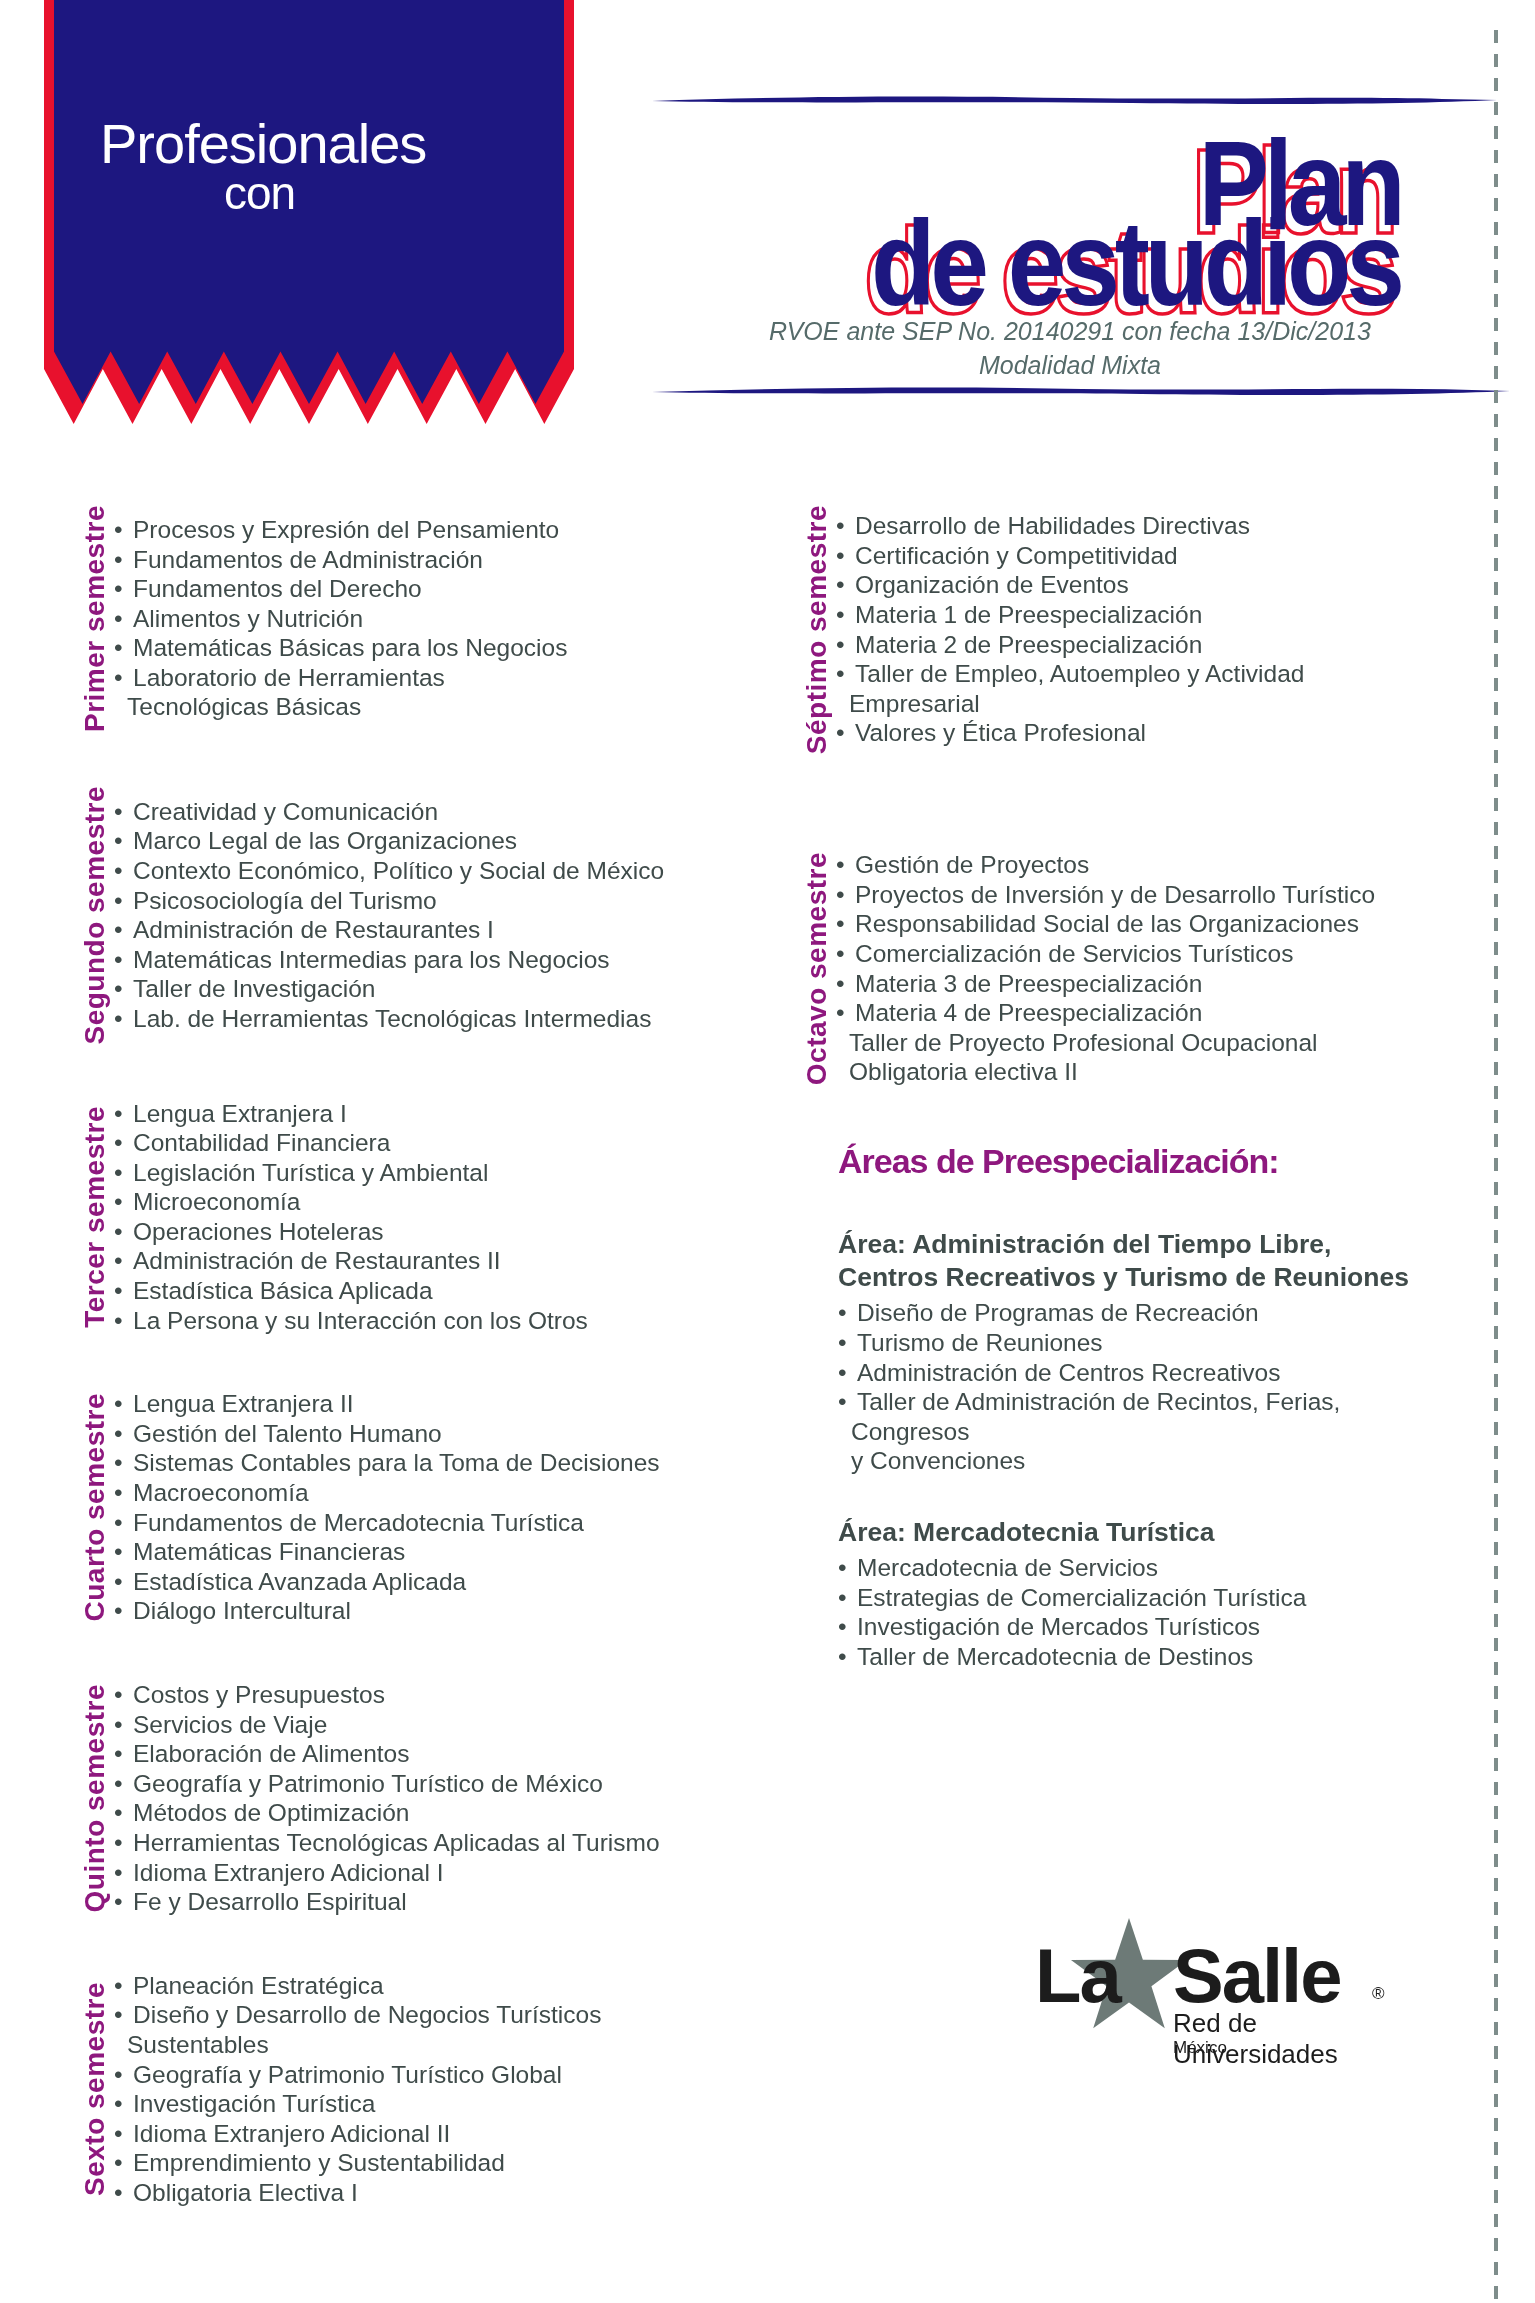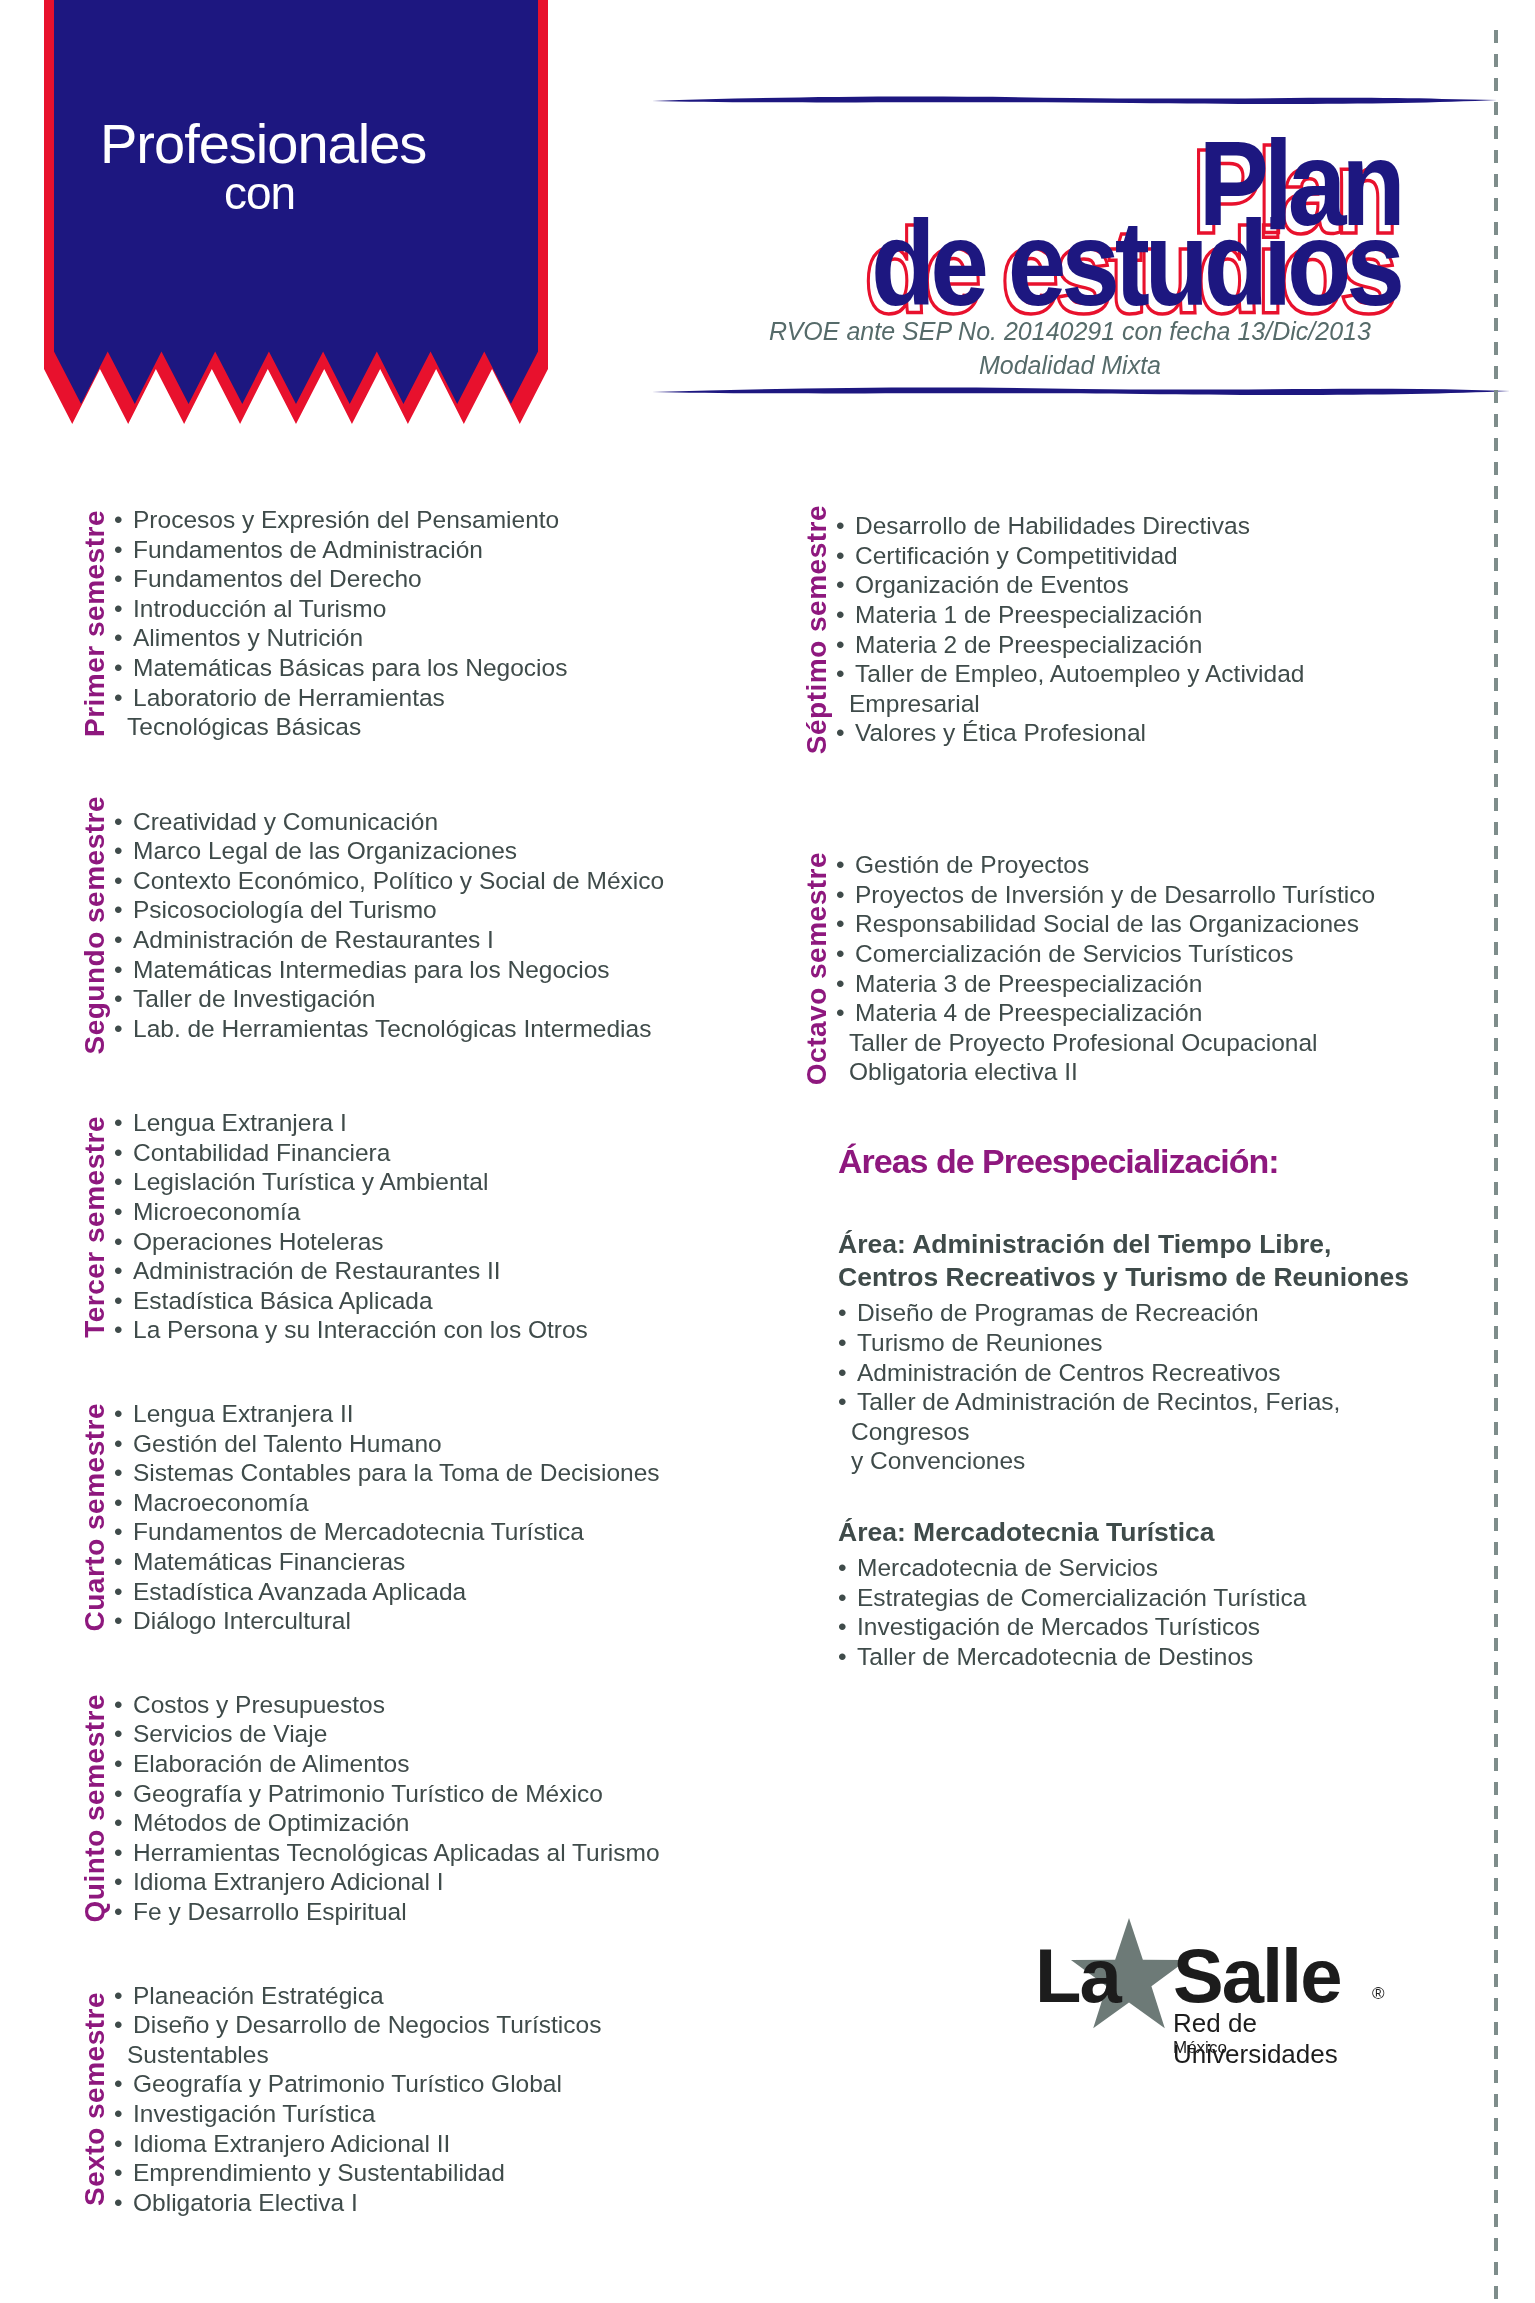--- a/index.html
+++ b/index.html
@@ -3,21 +3,21 @@
 <meta charset="utf-8">
 <style>
   html,body{margin:0;padding:0;}
   body{
     width:1535px;height:2303px;position:relative;overflow:hidden;
     background:#ffffff;
     font-family:"Liberation Sans", sans-serif;
     color:#3f4b4a;
   }
   
-  .banner{position:absolute;left:44px;top:0;width:504px;height:424px;}
+  .banner{position:absolute;left:44px;top:0;width:504px;height:424px;padding-left:26px;}
   .banner-red,.banner-blue{
     position:absolute;
     clip-path:polygon(0 0,100% 0,100% 87%,94.4% 100%,88.9% 87%,83.3% 100%,77.8% 87%,72.2% 100%,66.7% 87%,61.1% 100%,55.6% 87%,50% 100%,44.4% 87%,38.9% 100%,33.3% 87%,27.8% 100%,22.2% 87%,16.7% 100%,11.1% 87%,5.6% 100%,0 87%);
   }
   .banner-red{left:0;top:0;right:0;height:424px;background:#e8112d;}
   .banner-blue{left:10px;top:0;right:10px;height:404px;background:#1d1780;}
   .banner-word{position:absolute;color:#ffffff;line-height:1;white-space:nowrap;}
   .w-prof{left:56px;top:116px;font-size:56px;letter-spacing:-1px;}
   .w-con{left:180px;top:170px;font-size:46px;letter-spacing:-1px;}
   .w-valor{left:276px;top:178px;font-size:84px;font-weight:bold;letter-spacing:-2px;}
@@ -110,21 +110,20 @@
 
 <div class="cut-line"></div>
 
 <div class="col col-left" id="left-col">
     <div class="sem">
       <div class="sem-label">Primer semestre</div>
       <ul class="courses">
         <li class="b">Procesos y Expresión del Pensamiento</li>
         <li class="b">Fundamentos de Administración</li>
         <li class="b">Fundamentos del Derecho</li>
-        <li class="b">Introducción al Turismo</li>
         <li class="b">Alimentos y Nutrición</li>
         <li class="b">Matemáticas Básicas para los Negocios</li>
         <li class="b">Laboratorio de Herramientas</li>
         <li class="nb">Tecnológicas Básicas</li>
       </ul>
     </div>
     <div class="sem">
       <div class="sem-label">Segundo semestre</div>
       <ul class="courses">
         <li class="b">Creatividad y Comunicación</li>

